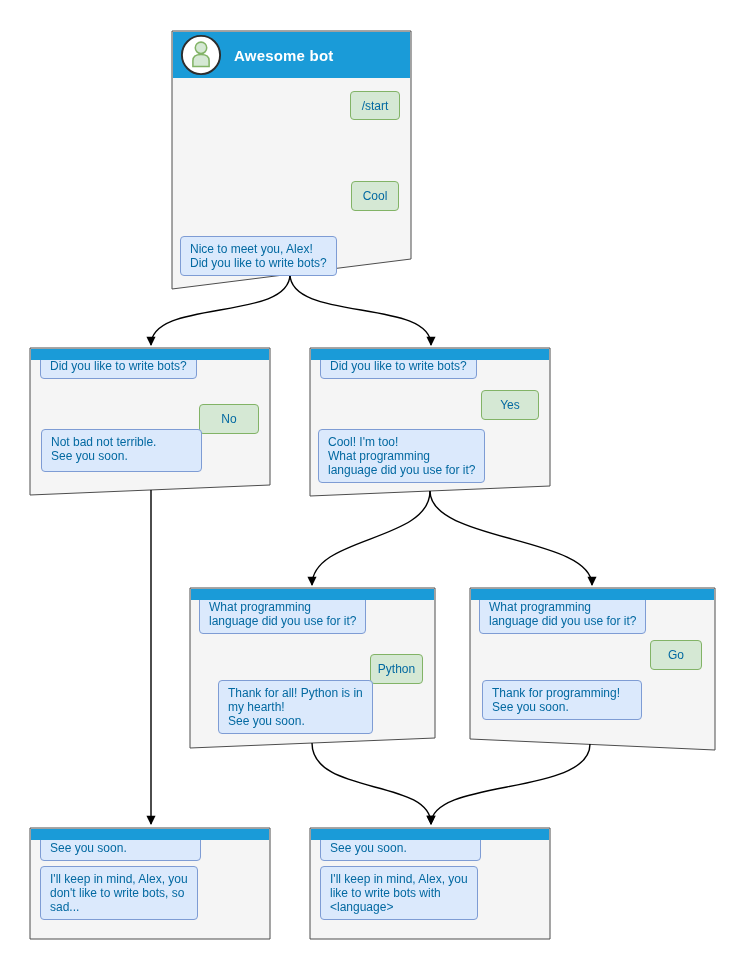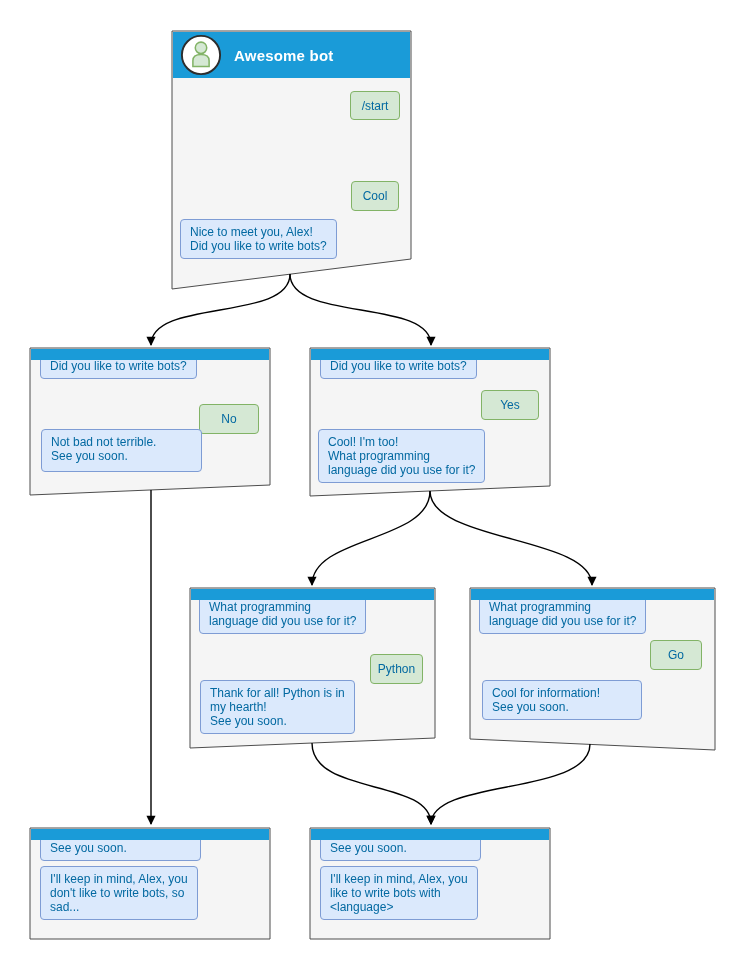--- a/index.html
+++ b/index.html
@@ -77,49 +77,49 @@
     <svg class="avatar" viewBox="0 0 44 44">
       <circle cx="22" cy="22" r="20" fill="#ffffff" stroke="#2d2d2d" stroke-width="2"></circle>
       <circle cx="22" cy="14.5" r="6" fill="#d5e8d4" stroke="#82b366" stroke-width="1.6"></circle>
       <path d="M13.5,34 L13.5,28 Q13.5,21.5 22,21.5 Q30.5,21.5 30.5,28 L30.5,34 Z" fill="#d5e8d4" stroke="#82b366" stroke-width="1.6"></path>
     </svg>
     <span class="chat-title">Awesome bot</span>
   </div>
 
   <div class="bubble user" style="left:350px;top:91px;width:50px;height:29px">/start</div>
   <div class="bubble user" style="left:351px;top:181px;width:48px;height:30px">Cool</div>
-  <div class="bubble bot fit" style="left:180px;top:219px">Nice to meet you, Alex!
+  <div class="bubble bot fit" style="left:180px;top:236px">Nice to meet you, Alex!
 Did you like to write bots?</div>
 
   <div class="bubble bot fit nowrap" style="left:40px;top:353px">Did you like to write bots?</div>
   <div class="bar" style="left:31px;top:349px;width:238px"></div>
   <div class="bubble user" style="left:199px;top:404px;width:60px;height:30px">No</div>
   <div class="bubble bot" style="left:41px;top:429px;width:161px;height:43px">Not bad not terrible.
 See you soon.</div>
 
   <div class="bubble bot fit nowrap" style="left:320px;top:353px">Did you like to write bots?</div>
   <div class="bar" style="left:311px;top:349px;width:238px"></div>
   <div class="bubble user" style="left:481px;top:390px;width:58px;height:30px">Yes</div>
   <div class="bubble bot fit" style="left:318px;top:429px">Cool! I'm too!
 What programming
 language did you use for it?</div>
 
   <div class="bubble bot fit" style="left:199px;top:594px">What programming
 language did you use for it?</div>
   <div class="bar" style="left:191px;top:589px;width:243px"></div>
   <div class="bubble user" style="left:370px;top:654px;width:53px;height:30px">Python</div>
-  <div class="bubble bot fit" style="left:200px;top:680px">Thank for all! Python is in
+  <div class="bubble bot fit" style="left:218px;top:680px">Thank for all! Python is in
 my hearth!
 See you soon.</div>
 
   <div class="bubble bot fit" style="left:479px;top:594px">What programming
 language did you use for it?</div>
   <div class="bar" style="left:471px;top:589px;width:243px"></div>
   <div class="bubble user" style="left:650px;top:640px;width:52px;height:30px">Go</div>
-  <div class="bubble bot" style="left:482px;top:680px;width:160px;height:40px">Cool for information!
+  <div class="bubble bot" style="left:482px;top:680px;width:160px;height:40px">Thank for programming!
 See you soon.</div>
 
   <div class="bubble bot nowrap" style="left:40px;top:835px;width:161px;height:26px">See you soon.</div>
   <div class="bar" style="left:31px;top:829px;width:238px"></div>
   <div class="bubble bot fit" style="left:40px;top:866px">I'll keep in mind, Alex, you
 don't like to write bots, so
 sad...</div>
 
   <div class="bubble bot nowrap" style="left:320px;top:835px;width:161px;height:26px">See you soon.</div>
   <div class="bar" style="left:311px;top:829px;width:238px"></div>

